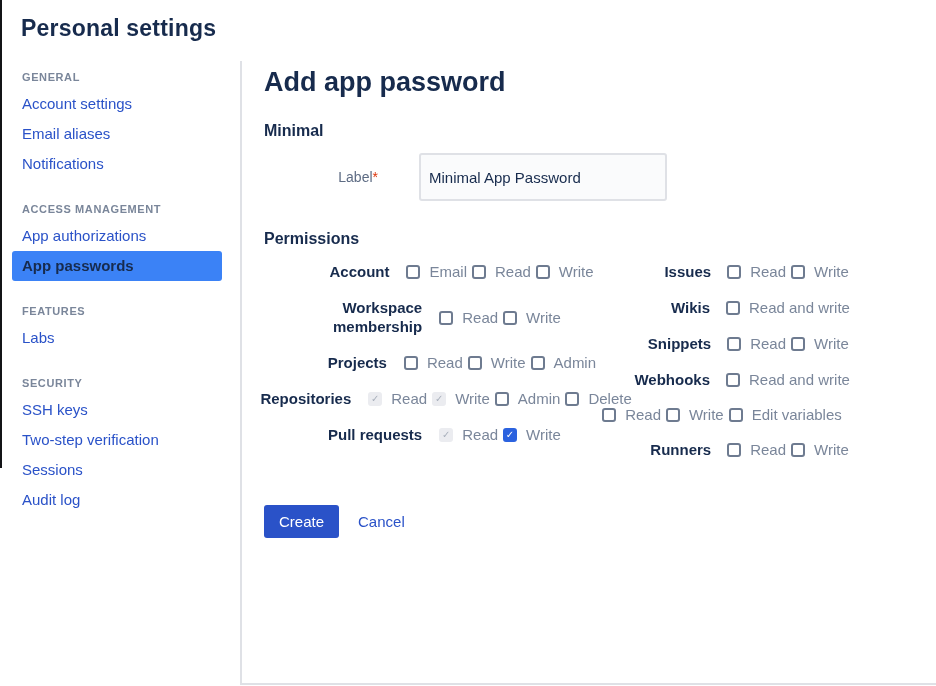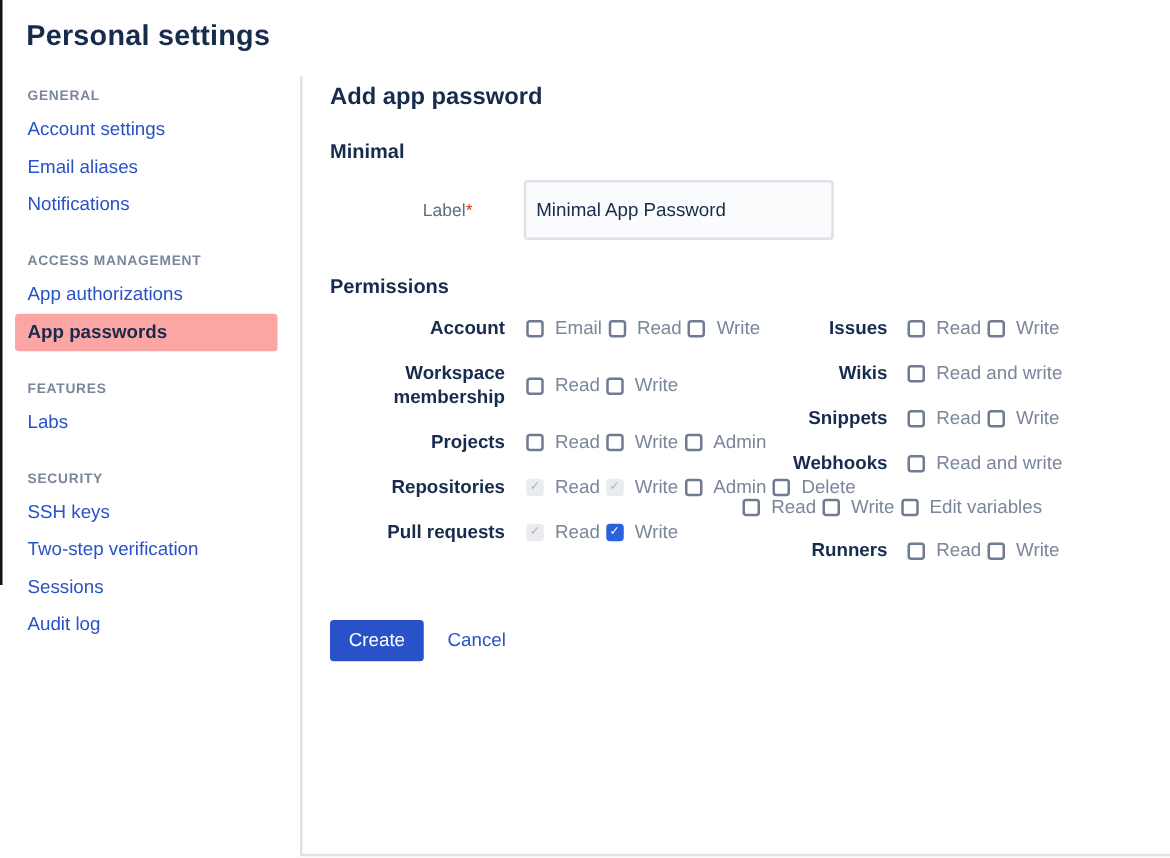--- a/index.html
+++ b/index.html
@@ -44,33 +44,33 @@
   .nav-item {
     display: block;
     padding: 5px 10px;
     font-size: 15px; line-height: 20px;
     color: #2a52c8;
     text-decoration: none;
     border-radius: 3px;
     cursor: pointer;
   }
   .nav-item.selected {
-    background: #fca5a5;
+    background: #3b82f6;
     color: #172B4D;
     font-weight: 600;
   }
   
   .main {
     flex: 1 1 auto;
     border-left: 2px solid #DFE1E6;
     border-bottom: 2px solid #DFE1E6;
     padding: 2px 0 0 22px;
   }
   .main-heading {
-    font-size: 19px; font-weight: 700;
+    font-size: 27px; font-weight: 700;
     margin: 4px 0 24px 0;
     color: #172B4D;
   }
   .section-heading {
     font-size: 16px; font-weight: 700;
     margin: 0 0 13px 0;
     color: #172B4D;
   }
   .field-row { display: flex; align-items: center; margin-bottom: 29px; gap: 31px; }
   .field-label {
@@ -88,21 +88,21 @@
     border-radius: 3px;
     padding: 0 8px;
     font-family: inherit;
     font-size: 15px;
     color: #172B4D;
     outline: none;
   }
   .perm-columns { display: flex; }
   .perm-col-0 { width: 315px; }
   .perm-col-1 { margin-left: 15px; }
-  .perm-group { display: flex; margin-bottom: 16px; }
+  .perm-group { display: flex; margin-bottom: 16px; justify-content: center; }
   .perm-group-name {
     flex: none;
     text-align: right;
     font-size: 15px; font-weight: 700;
     line-height: 19px;
     color: #172B4D;
     padding-top: 1px;
   }
   .perm-col-0 .perm-group-name { width: 157px; padding-right: 17px; }
   .perm-col-1 .perm-group-name { width: 132px; padding-right: 16px; }

